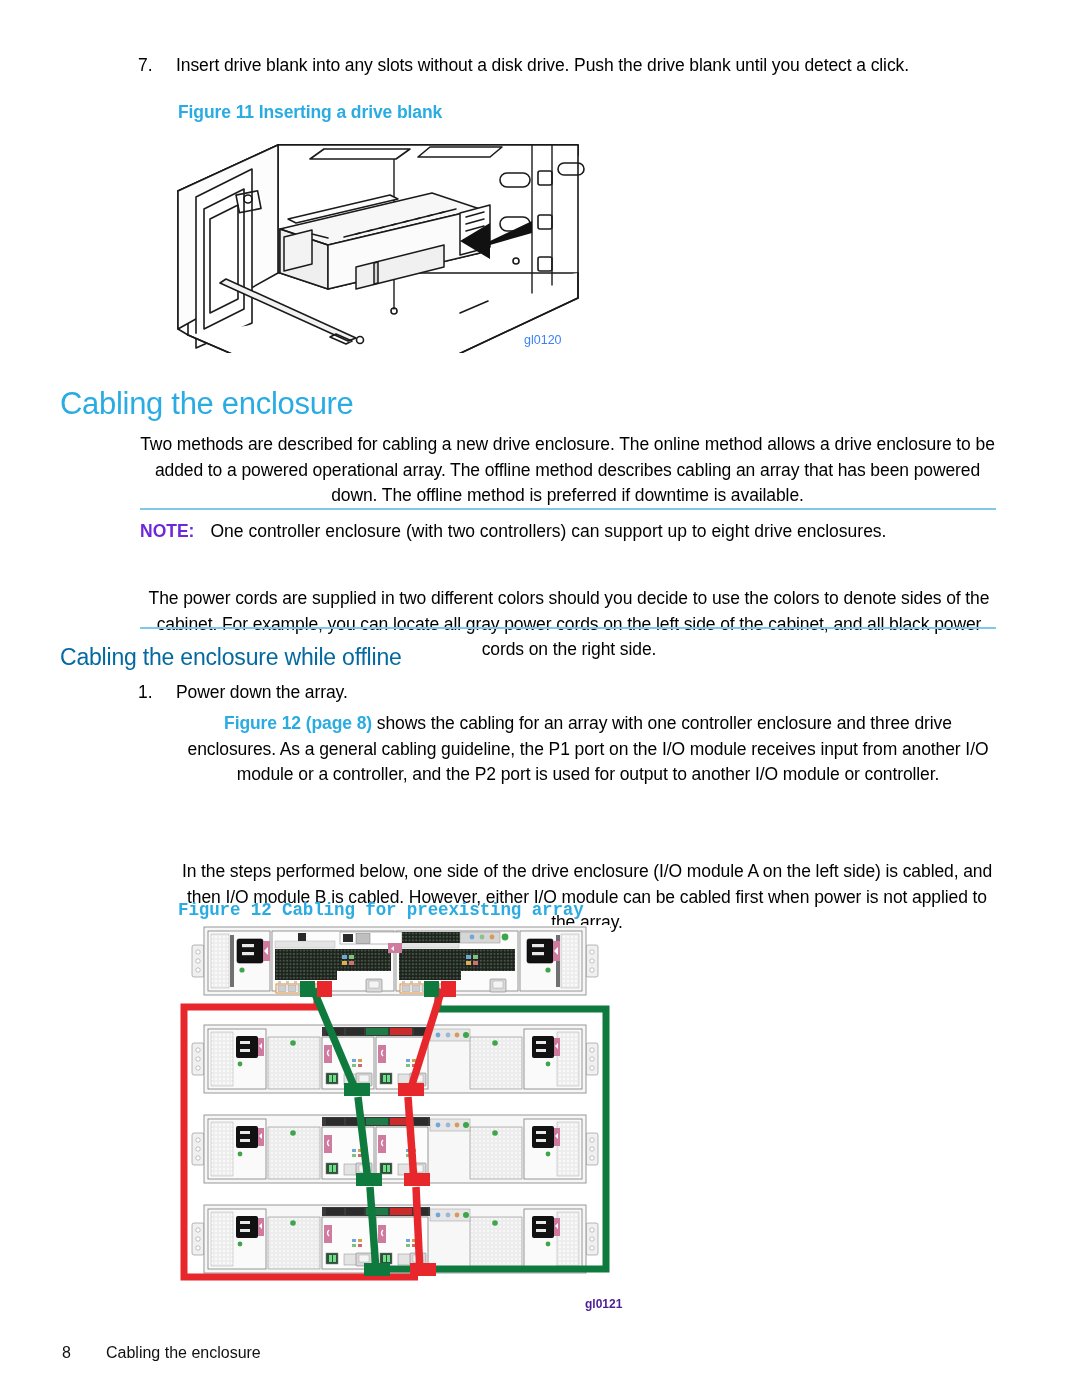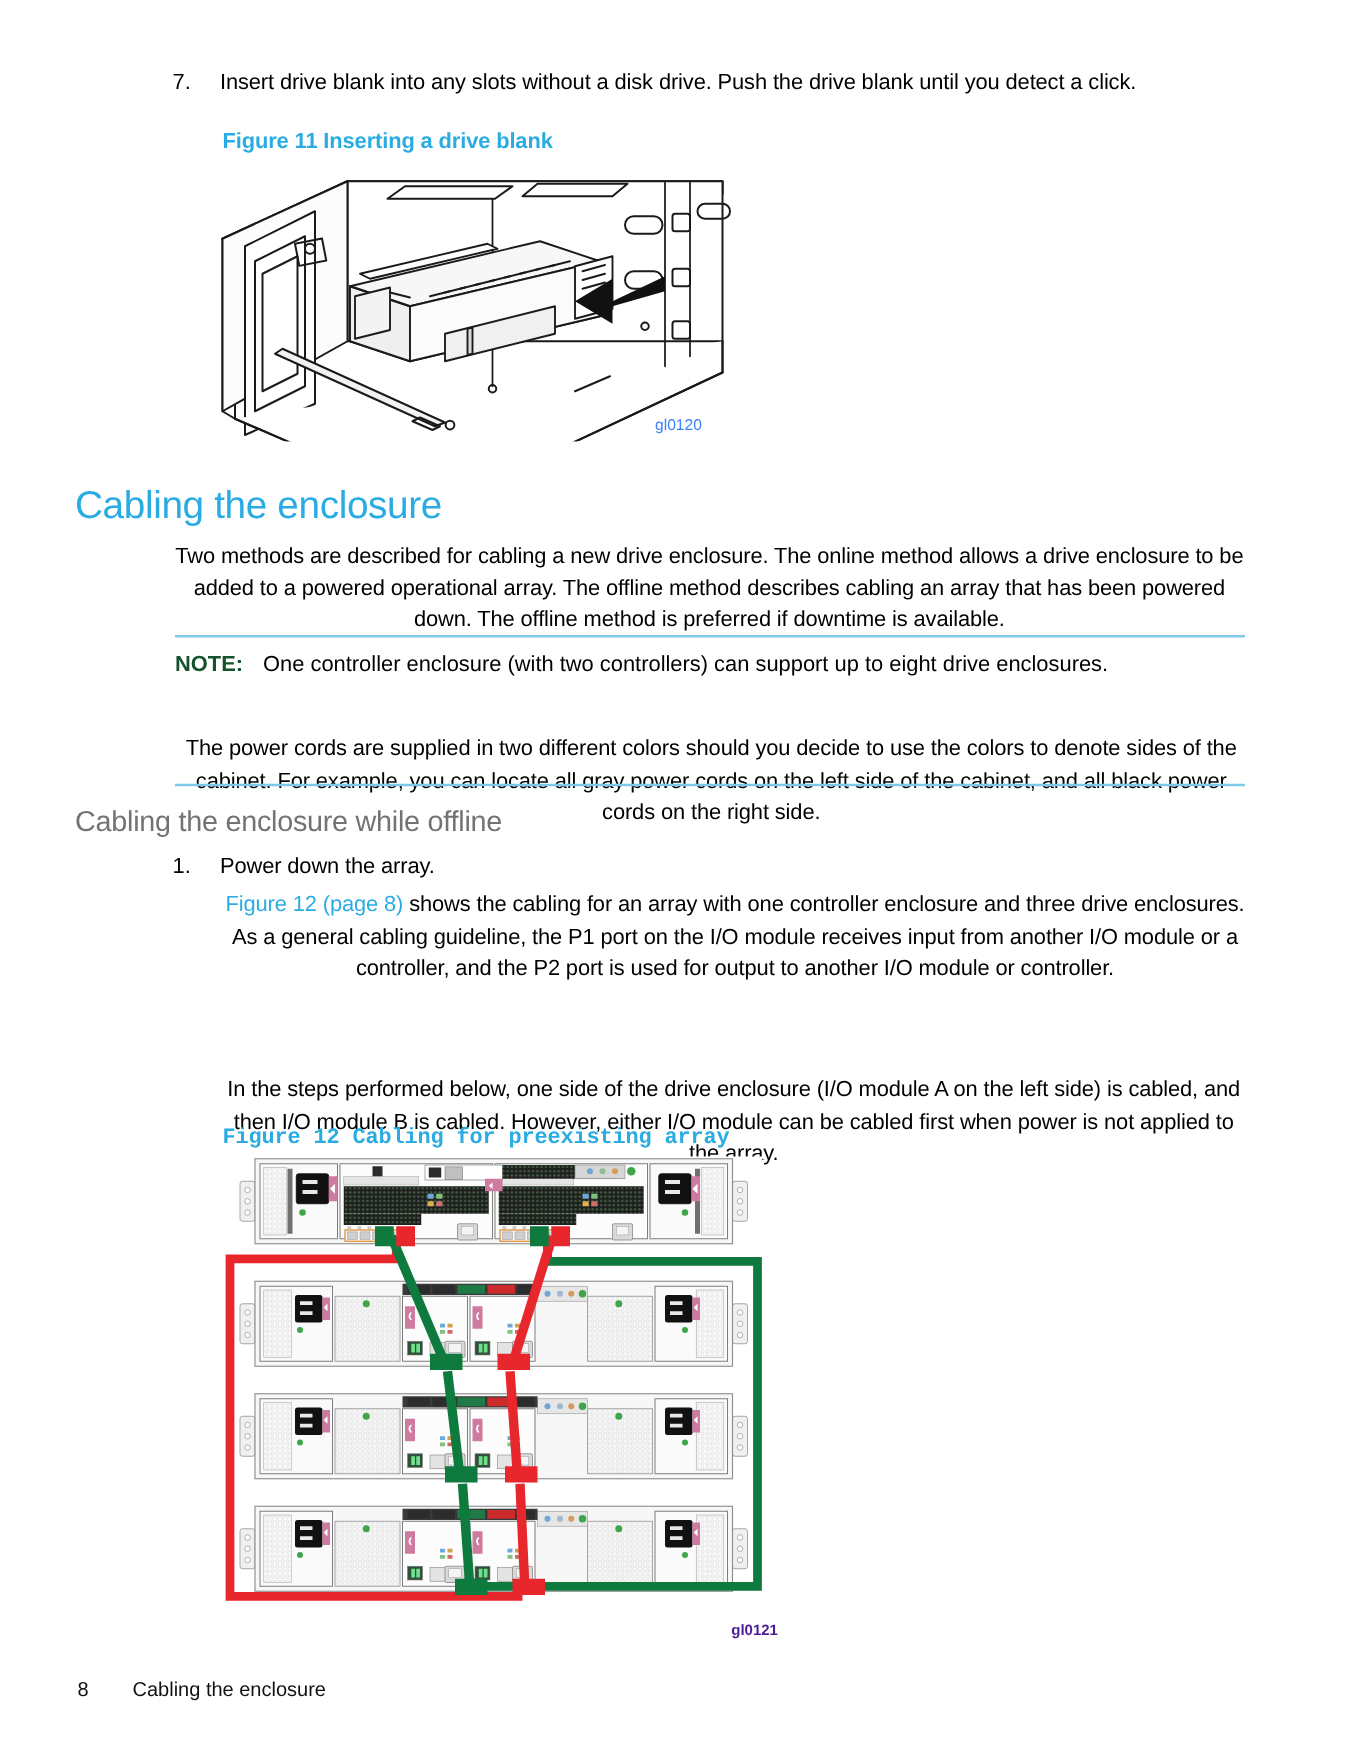--- a/index.html
+++ b/index.html
@@ -61,21 +61,21 @@
     font-size: 31px;
     color: #2aace3;
     font-weight: normal;
     letter-spacing: -0.3px;
   }
   .h2-title {
     position: absolute;
     left: 60px;
     top: 644px;
     font-size: 23px;
-    color: #737373;
+    color: #0369a1;
     font-weight: normal;
     letter-spacing: -0.2px;
   }
 
   .para {
     position: absolute;
     font-size: 17.5px;
     line-height: 25.5px;
     letter-spacing: -0.1px;
     text-align: center;
@@ -95,34 +95,34 @@
   #rule-bottom { top: 627px; }
   .note-line {
     position: absolute;
     left: 140px;
     top: 518px;
     width: 860px;
     font-size: 17.5px;
     line-height: 26px;
   }
   .note-label {
-    color: #14532d;
+    color: #6d28d9;
     font-weight: bold;
     margin-right: 16px;
   }
 
   .ol-step {
     position: absolute;
     left: 138px;
     top: 679px;
     width: 700px;
     display: flex;
   }
 
-  .link { color: #2aace3; }
+  .link { color: #2aace3; font-weight: bold; }
 
   
   .footer {
     position: absolute;
     left: 62px;
     top: 1344px;
     width: 900px;
     font-size: 16px;
     color: #111;
     display: flex;

